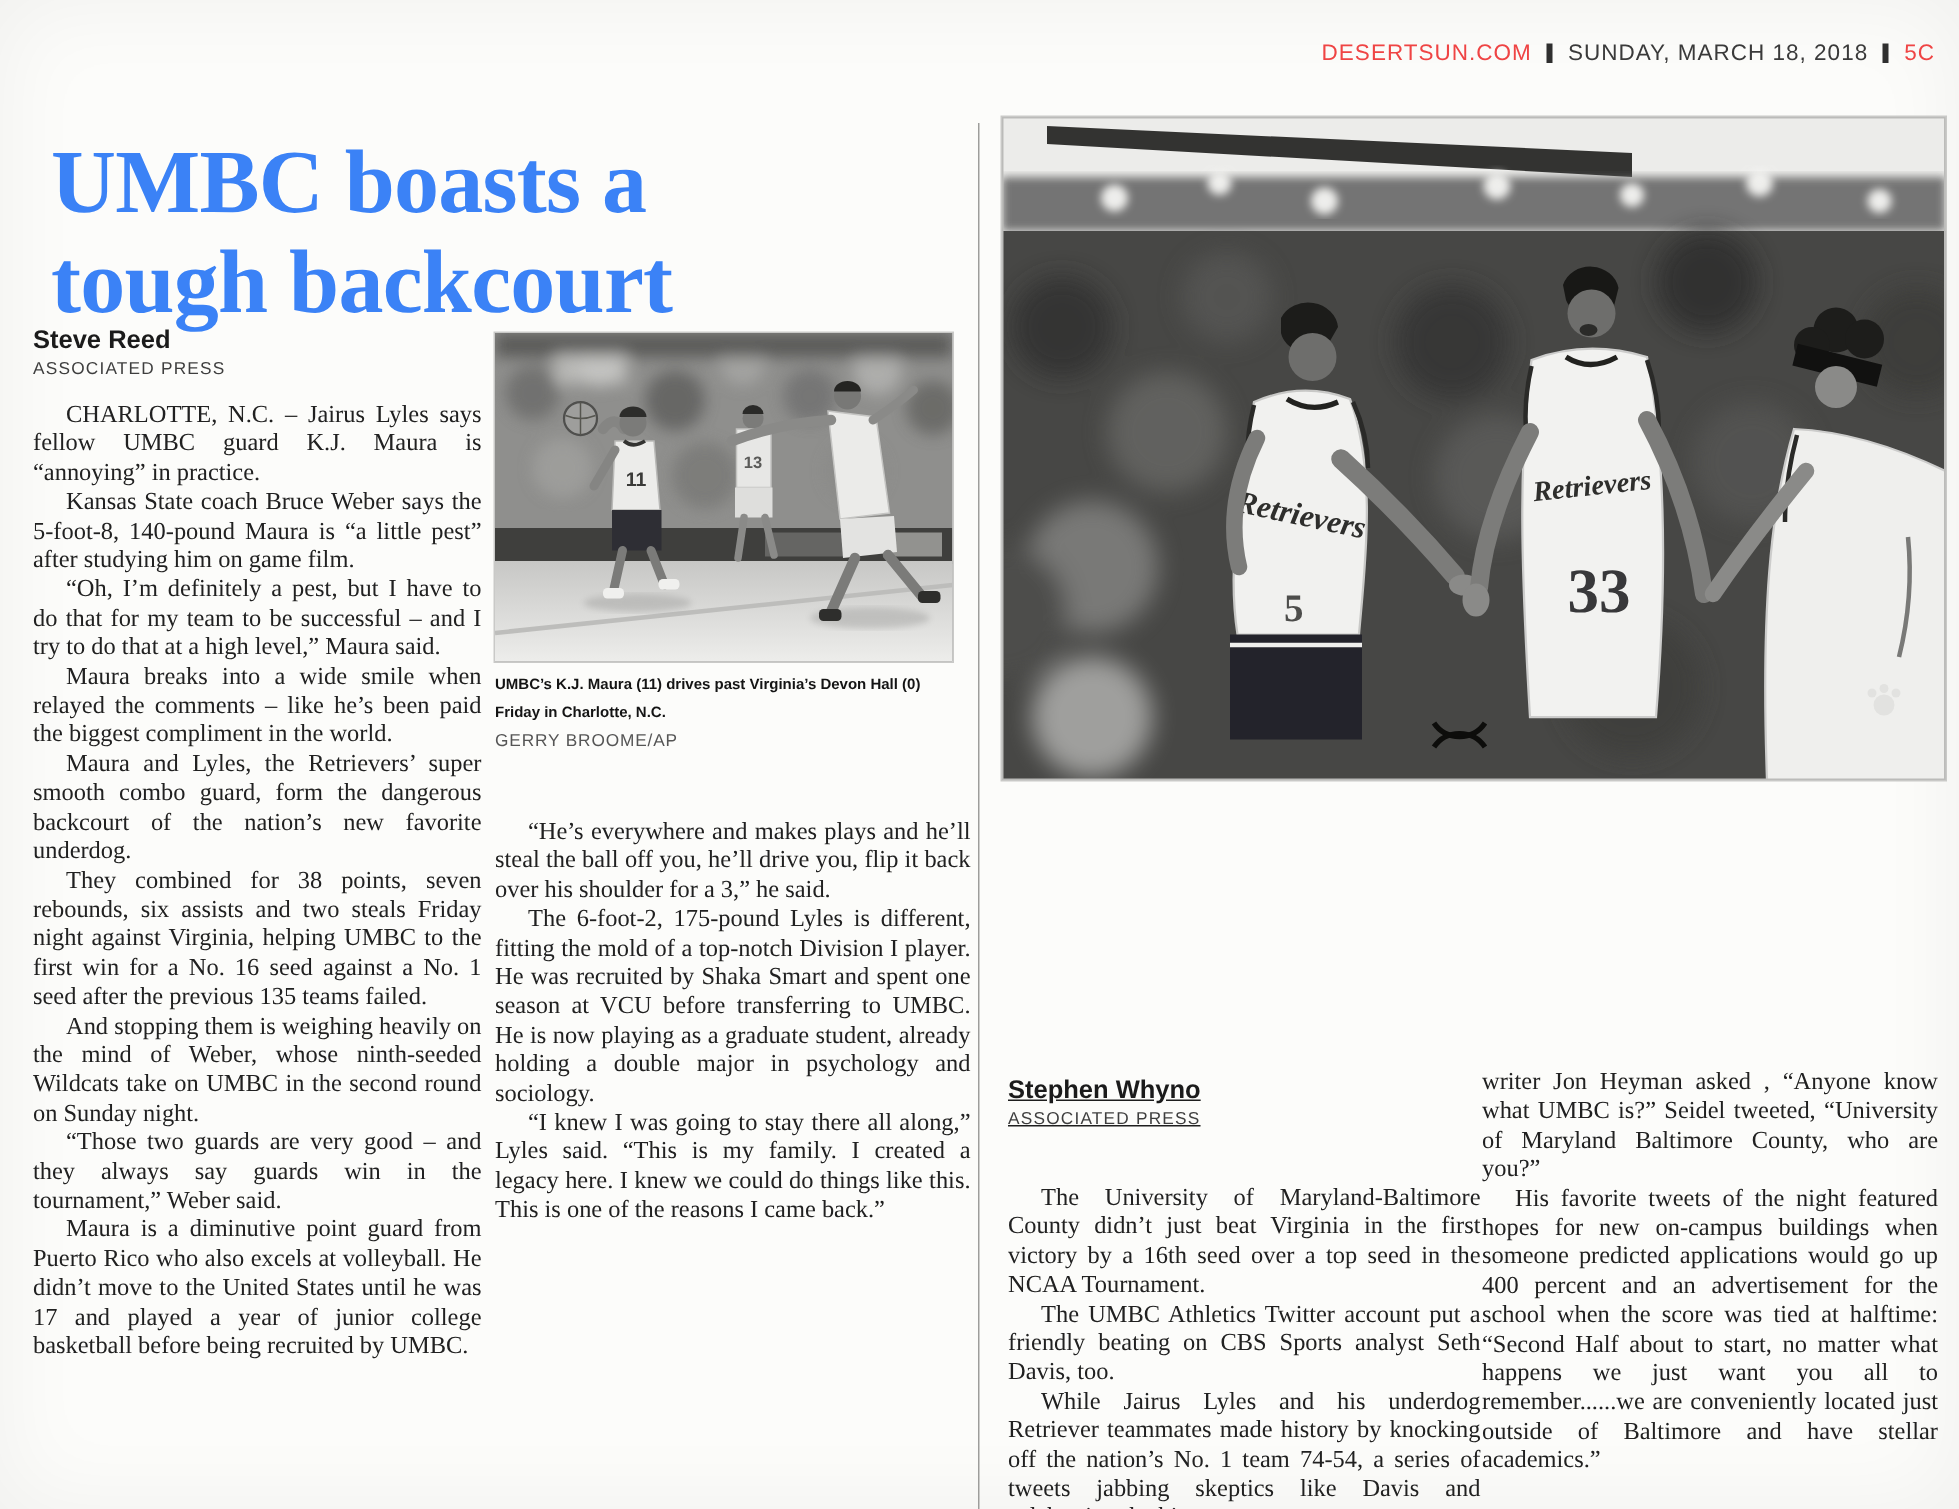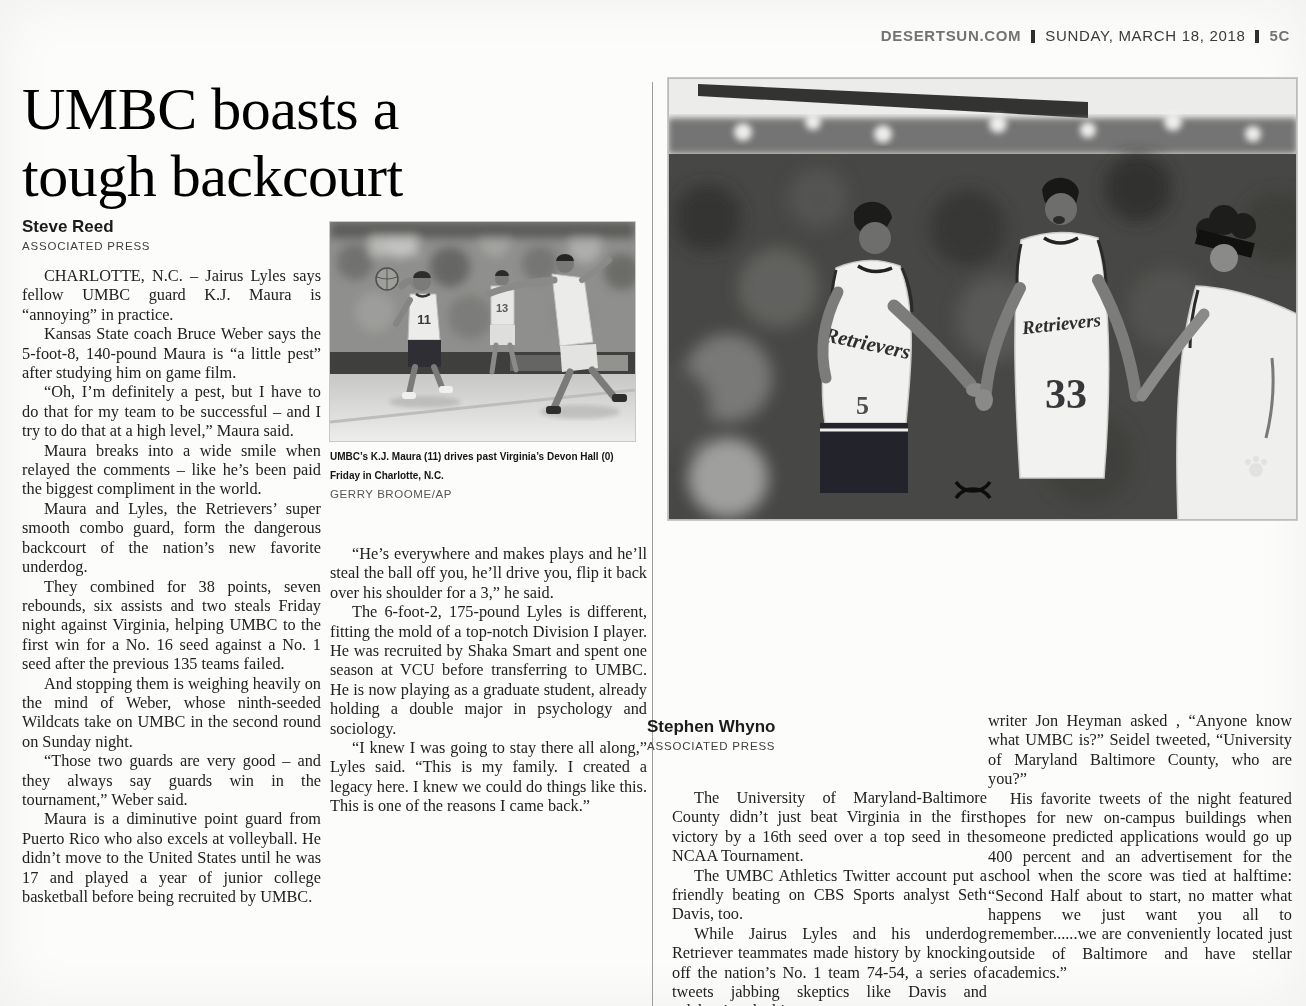--- a/index.html
+++ b/index.html
@@ -8,34 +8,34 @@
     background:#fcfcfa;overflow:hidden;
     box-shadow:inset 0 0 60px rgba(0,0,0,0.05);
     font-family:"Liberation Serif", serif;color:#1e1e1e;
   }
   
   .masthead{
     position:absolute;top:27px;right:16px;
     font-family:"Liberation Sans", sans-serif;font-size:15px;color:#2b2b2b;
     letter-spacing:0.045em;white-space:nowrap;
   }
-  .m-site,.m-page{font-weight:bold;color:#737373;}
+  .m-site,.m-page{font-weight:normal;color:#ef4444;}
   .m-date{font-weight:500;color:#3a3a3a;}
   .m-sep{display:inline-block;width:4px;height:13px;background:#2f2f2f;margin:0 10px;vertical-align:-2px;}
   
-  .hl{position:absolute;margin:0;font-family:"Liberation Serif", serif;font-weight:normal;color:#000000;letter-spacing:-0.5px;}
+  .hl{position:absolute;margin:12px;font-family:"Liberation Serif", serif;font-weight:bold;color:#3b82f6;letter-spacing:-0.5px;}
   .hl .hl-line{display:block;}
   .hl1{left:22px;top:76px;font-size:60px;line-height:67px;}
   .hl2{left:670px;top:588px;font-size:57px;line-height:64px;}
   
   .byline{position:absolute;font-family:"Liberation Sans", sans-serif;}
   .byline .author{font-weight:bold;font-size:17px;color:#1b1b1b;}
   .byline .agency{font-size:11.5px;letter-spacing:0.07em;color:#3e3e3e;margin-top:3px;}
   .byline1{left:22px;top:217px;}
-  .byline2{left:647px;top:717px;}
+  .byline2{left:672px;top:717px;text-decoration:underline;}
   
   .col{position:absolute;text-align:justify;}
   .col p{
     margin:0;text-indent:22px;font-size:16.3px;line-height:19.4px;color:#212121;
     font-family:"Liberation Serif", serif;
   }
   .col-a1-1{left:22px;top:266px;width:299px;}
   .col-a1-2{left:330px;top:222px;width:317px;}
   .col-a2-1{left:672px;top:788px;width:315px;}
   .col-a2-2{left:988px;top:711px;width:304px;}

